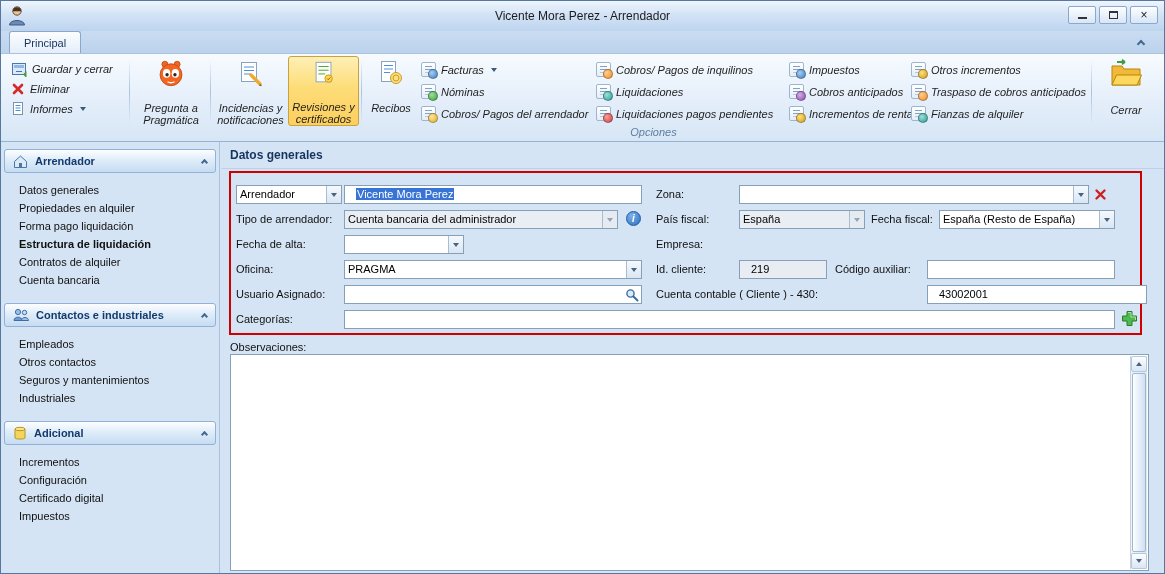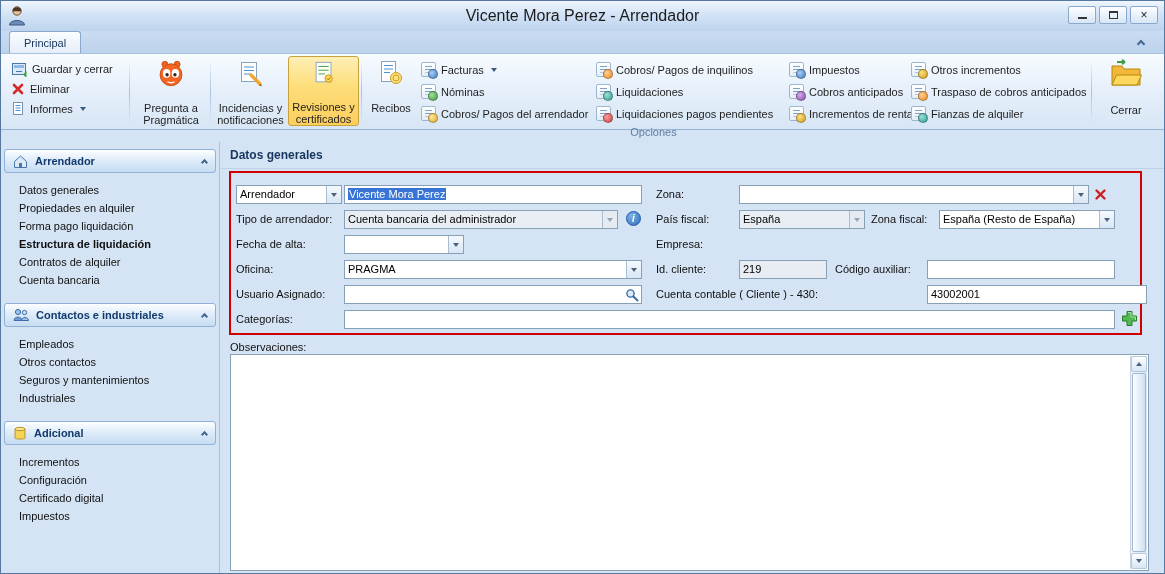--- a/index.html
+++ b/index.html
@@ -5,42 +5,42 @@
   * { margin:0; padding:0; box-sizing:border-box; font-family:"Liberation Sans", sans-serif; }
   body { background:#8fa3ba; }
 
   .window { position:relative; width:1165px; height:574px; border:1px solid #56789e; background:#d5e4f4; overflow:hidden; }
 
   
   .titlebar { position:absolute; left:0; top:0; right:0; height:30px;
     background:linear-gradient(#eef5fd,#d3e3f6 45%,#bdd4ee); }
   .app-icon { position:absolute; left:6px; top:4px; width:20px; height:22px; }
   .title { position:absolute; left:120px; right:120px; top:0; height:30px; line-height:30px;
-    text-align:center; font-size:16px; color:#1c1c1c; }
+    text-align:center; font-size:12px; color:#1c1c1c; }
   .win-buttons { position:absolute; right:6px; top:5px; display:flex; gap:3px; }
   .winbtn { width:28px; height:18px; background:linear-gradient(#fdfeff,#d7e6f6);
     border:1px solid #8aa8c9; border-radius:2px; display:flex; align-items:center; justify-content:center;
     font-size:12px; color:#222; cursor:default; }
   .glyph-min { width:9px; height:7px; border-bottom:2px solid #333; }
   .glyph-restore { width:9px; height:8px; border:1px solid #333; border-top:2px solid #333; }
 
   
   .tabrow { position:absolute; top:30px; left:0; right:0; height:23px;
     background:linear-gradient(#c9dcf2,#bcd3ec); border-bottom:1px solid #a9c2de; }
   .tab { position:absolute; left:8px; bottom:0; height:22px; padding:0 14px;
     background:linear-gradient(#fbfdff,#e4eefa); border:1px solid #8aa8cc; border-bottom:none;
     border-radius:3px 3px 0 0; font-size:11px; color:#15325b; display:flex; align-items:center; }
   .collapse-btn { position:absolute; right:14px; bottom:3px; width:18px; height:16px;
     display:flex; align-items:center; justify-content:center; border-radius:2px; }
   .chev-up { width:6px; height:6px; border-left:2px solid #44698f; border-top:2px solid #44698f;
     transform:rotate(45deg); margin-top:3px; }
 
   
-  .ribbon { position:absolute; top:53px; left:0; right:0; height:76px;
-    background:linear-gradient(#f7fbff,#e4eefa 55%,#d7e6f5); border-bottom:1px solid #96b3d3; }
+  .ribbon { position:absolute; top:53px; left:0; right:0; height:88px;
+    background:linear-gradient(#f7fbff,#e4eefa 55%,#d7e6f5); border-bottom:1px solid #96b3d3;font-style:italic; }
   .rib-sep { position:absolute; top:6px; width:1px; height:64px;
     background:linear-gradient(rgba(150,179,211,0),#a9c2de,rgba(150,179,211,0)); }
   .stackbtn { position:absolute; left:6px; height:19px; display:flex; align-items:center; gap:5px;
     padding:0 4px; font-size:11px; color:#1e1e1e; border-radius:2px; white-space:nowrap; }
   .bigbtn { position:absolute; top:2px; height:70px; display:flex; flex-direction:column;
     align-items:center; text-align:center; font-size:11px; color:#1e1e1e; border-radius:3px;
     padding-top:3px; }
   .bigbtn .blabel { line-height:12px; margin-top:15px; }
   .bigbtn.selected { background:linear-gradient(#ffefb6,#fddd78 45%,#fdcf5e);
     border:1px solid #c9a23e;align-items:center; }
@@ -81,21 +81,21 @@
 
   
   .content { position:absolute; left:220px; top:141px; right:0; bottom:0; background:#d5e4f4; }
   .content-title { position:absolute; left:9px; top:6px; font-size:12px; font-weight:bold; color:#16355e; }
   .content-rule { position:absolute; left:0; right:0; top:26px; height:1px; background:#bdd2e8; }
 
   .redbox { position:absolute; left:8px; top:29px; width:913px; height:164px; border:2px solid #d10000; }
 
   .flabel { position:absolute; font-size:11px; color:#101010; height:19px; line-height:19px; white-space:nowrap; }
   .tfield { position:absolute; height:19px; background:#fff; border:1px solid #86a0b8;
-    font-size:11px; line-height:17px; padding:0 3px; color:#000; overflow:hidden; white-space:nowrap; }
+    font-size:11px; line-height:17px; padding:0 11px; color:#000; overflow:hidden; white-space:nowrap; }
   .tfield.ro { background:#e8edf4; }
   .sel { background:#3874d6; color:#fff; padding:0 1px; }
 
   .combo { position:absolute; height:19px; background:#fff; border:1px solid #86a0b8; }
   .combo .ctext { position:absolute; left:3px; right:17px; top:0; line-height:17px; font-size:11px;
     white-space:nowrap; overflow:hidden; color:#000; }
   .combo .cbtn { position:absolute; right:0; top:0; bottom:0; width:15px;
     background:linear-gradient(#f5f9fd,#d9e6f4); border-left:1px solid #a8bdd1;
     display:flex; align-items:center; justify-content:center; }
   .caret { width:0; height:0; border-left:3px solid transparent; border-right:3px solid transparent;
@@ -392,21 +392,21 @@
             <span>i</span>
           </span>
       </div>
       <div class="flabel" style="left:425px;top:37px">País fiscal:</div>
       <div class="combo disabled" style="left:508px;top:37px;width:126px">
         <span class="ctext">España</span>
         <span class="cbtn">
             <i class="caret"></i>
           </span>
       </div>
-      <div class="flabel" style="left:640px;top:37px">Zona fiscal:</div>
+      <div class="flabel" style="left:640px;top:37px">Fecha fiscal:</div>
       <div class="combo" style="left:708px;top:37px;width:176px">
         <span class="ctext">España (Resto de España)</span>
         <span class="cbtn">
             <i class="caret"></i>
           </span>
       </div>
 
       <div class="flabel" style="left:5px;top:62px">Fecha de alta:</div>
       <div class="combo" style="left:113px;top:62px;width:120px">
         <span class="ctext"></span>

